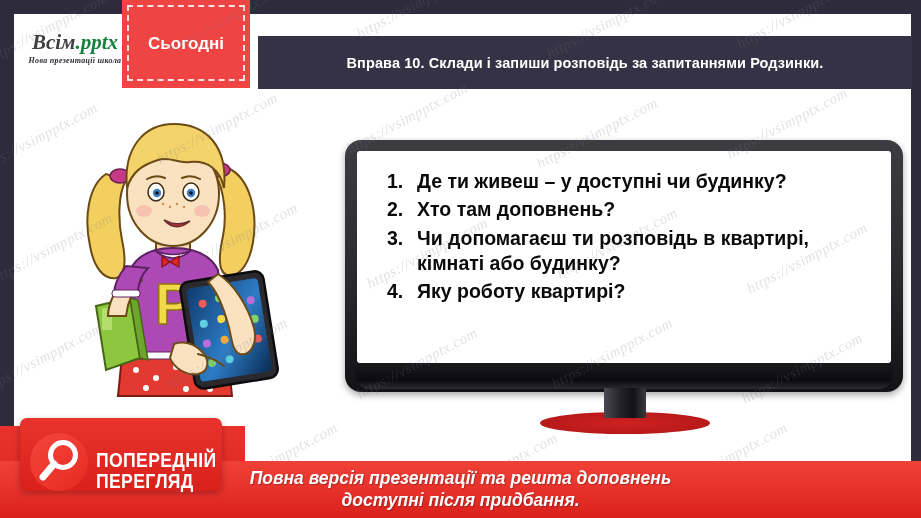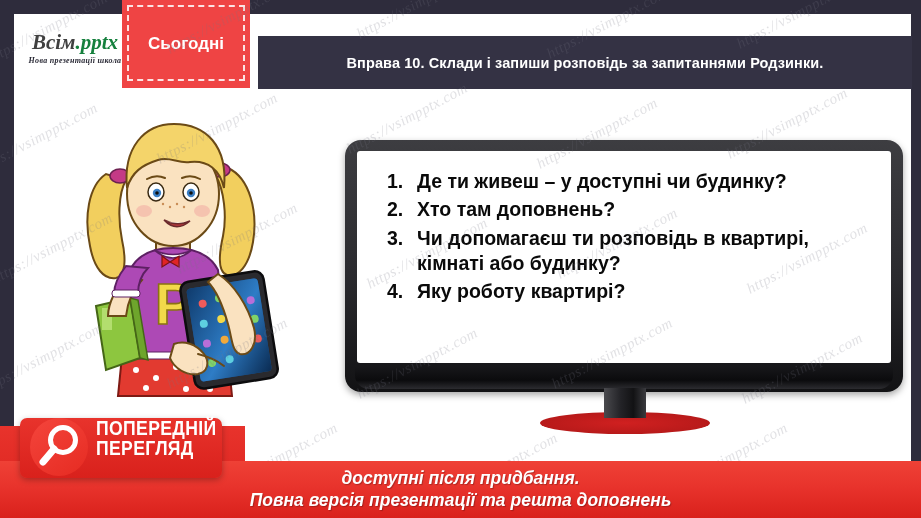--- a/index.html
+++ b/index.html
@@ -182,25 +182,25 @@
     position:absolute; left:16px; top:425px;
     z-index:19;
     color:#ffffff;
     font-size:12px;
     line-height:1.45;
   }
 
   
   .preview-badge {
     position:absolute; left:20px; top:418px;
-    width:202px; height:60px;
+    width:202px; height:73px;
     background:linear-gradient(180deg,#e8332c 0%, #d9211c 100%);
     border-radius:7px;
     z-index:60;
-    display:flex; align-items:flex-start;
+    display:flex; align-items:flex-end;
     box-shadow:0 2px 6px rgba(0,0,0,0.28);
   }
   .mag-circle {
     position:relative;
     margin-left:10px;
     width:58px; height:58px;
     background:linear-gradient(145deg,#f4453c 0%, #e62b22 100%);
     border-radius:50%;
     flex:0 0 58px;
   }
@@ -427,22 +427,22 @@
     <div class="wm" style="left:545px;  top:345px;">https://vsimpptx.com</div>
     <div class="wm" style="left:735px;  top:360px;">https://vsimpptx.com</div>
     <div class="wm" style="left:210px;  top:450px;">https://vsimpptx.com</div>
     <div class="wm" style="left:430px;  top:460px;">https://vsimpptx.com</div>
     <div class="wm" style="left:660px;  top:450px;">https://vsimpptx.com</div>
   </div>
 
   <div class="banner-left-block"></div>
 
   <div class="bottom-banner">
+    <div class="bline">Повна версія презентації та решта доповнень</div>
     <div class="bline">доступні після придбання.</div>
-    <div class="bline">Повна версія презентації та решта доповнень</div>
   </div>
 
   <div class="preview-badge">
     <div class="mag-circle">
       <svg width="58" height="58" viewBox="0 0 58 58">
         <circle cx="33" cy="22" r="12.5" fill="none" stroke="#ffffff" stroke-width="5"></circle>
         <line x1="24" y1="31" x2="13" y2="44" stroke="#ffffff" stroke-width="7" stroke-linecap="round"></line>
       </svg>
     </div>
     <div class="preview-labels">

